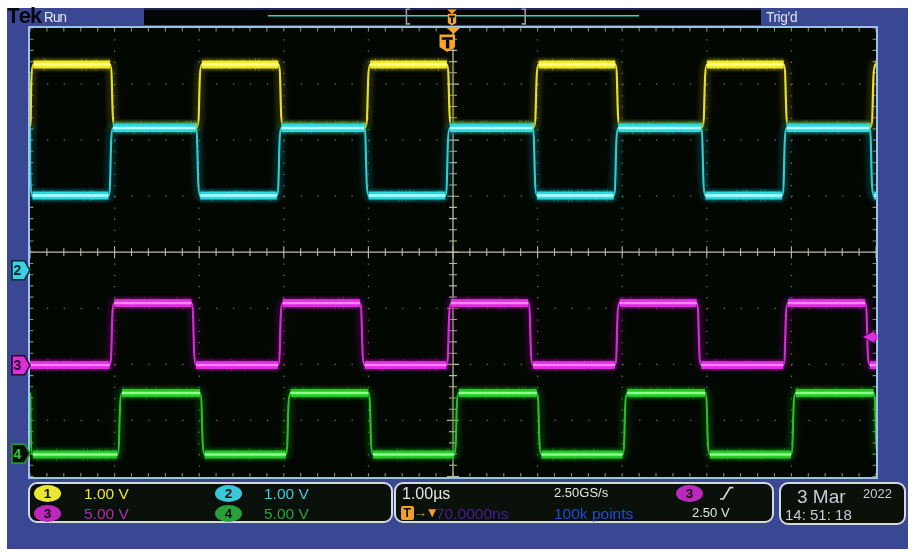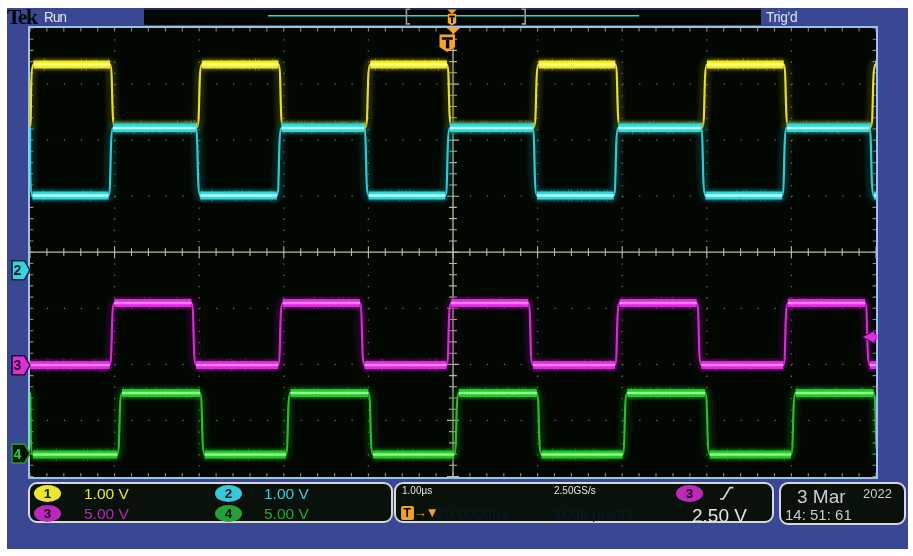--- a/index.html
+++ b/index.html
@@ -3,21 +3,21 @@
 *{margin:0;padding:0;box-sizing:border-box}
 body{width:913px;height:556px;background:#ffffff;font-family:"Liberation Sans",sans-serif;position:relative;overflow:hidden}
 #panel{position:absolute;left:7px;top:8px;width:901px;height:541px;background:#3a4894}
 .abs{position:absolute}
 .txt{position:absolute;white-space:nowrap}
 .box{position:absolute;background:#0a100a;border:2px solid #d4d8e0;border-radius:9px}
 .badge{position:absolute;width:27px;height:17px;border-radius:50%;text-align:center;font-size:13.5px;font-weight:bold;line-height:17px;color:#101010}
 </style></head><body>
 <div id="panel"></div>
 
-<div class="txt" style="left:7px;top:5px;font-family:Liberation Serif, serif;font-weight:bold;font-size:21.5px;color:#06060e;letter-spacing:-1.5px">Tek</div>
+<div class="txt" style="left:7px;top:5px;font-family:Liberation Mono, monospace;font-weight:bold;font-size:21.5px;color:#06060e;letter-spacing:-1.5px">Tek</div>
 <div class="txt" style="left:44px;top:8.5px;font-size:14.5px;color:#e8e8f0;letter-spacing:-0.8px;transform:scaleX(0.92);transform-origin:0 0">Run</div>
 <div class="abs" style="left:144px;top:8px;width:617px;height:2px;background:#20285e"></div>
 <div class="abs" style="left:144px;top:10px;width:617px;height:15px;background:#030703"></div>
 <div class="txt" style="left:766px;top:8.5px;font-size:14.5px;color:#dee2ea;letter-spacing:-0.5px;transform:scaleX(0.95);transform-origin:0 0">Trig’d</div>
 
 <div class="abs" style="left:28px;top:25.5px;width:850px;height:453.5px;background:#9cc0ee"></div>
 <div class="abs" style="left:30px;top:27.5px;width:846px;height:449.5px;background:#020702"></div>
 <svg class="abs" style="left:0;top:0" width="913" height="556" viewBox="0 0 913 556">
 <defs>
 <filter id="b2" x="-20%" y="-20%" width="140%" height="140%">
@@ -88,27 +88,27 @@
 <div class="box" style="left:394px;top:482px;width:380px;height:41px"></div>
 <div class="box" style="left:779px;top:482px;width:127px;height:43px"></div>
 <div class="badge" style="left:34px;top:484.5px;background:#e8e832">1</div>
 <div class="txt" style="left:84px;top:485px;font-size:15.5px;color:#e8e832">1.00 V</div>
 <div class="badge" style="left:215px;top:484.5px;background:#38c8da">2</div>
 <div class="txt" style="left:264px;top:485px;font-size:15.5px;color:#38d0da">1.00 V</div>
 <div class="badge" style="left:34px;top:504.5px;background:#bc28bc">3</div>
 <div class="txt" style="left:84px;top:505px;font-size:15.5px;color:#b12cb1">5.00 V</div>
 <div class="badge" style="left:215px;top:504.5px;background:#28a038">4</div>
 <div class="txt" style="left:264px;top:505px;font-size:15.5px;color:#2ba23a">5.00 V</div>
-<div class="txt" style="left:402px;top:485px;font-size:10px;color:#e4e4e4">1.00µs</div>
-<div class="txt" style="left:554px;top:485px;font-size:10px;color:#e4e4e4">2.50GS/s</div>
+<div class="txt" style="left:402px;top:485px;font-size:16px;color:#e4e4e4">1.00µs</div>
+<div class="txt" style="left:554px;top:485px;font-size:13px;color:#e4e4e4">2.50GS/s</div>
 <div class="badge" style="left:676px;top:485px;background:#bc28bc">3</div>
 <svg class="abs" style="left:719px;top:485px" width="16" height="16" viewBox="0 0 16 16">
     <path d="M1 14 h3.2 L11 2.6 h3.4" stroke="#d8d8d8" stroke-width="1.7" fill="none"></path>
   </svg>
-<div class="txt" style="left:554px;top:505px;font-size:15.5px;color:#0f172a">100k points</div>
-<div class="txt" style="left:692px;top:505px;font-size:19px;color:#e4e4e4">2.50 V</div>
+<div class="txt" style="left:554px;top:505px;font-size:15.5px;color:#1d4ed8">100k points</div>
+<div class="txt" style="left:692px;top:505px;font-size:13px;color:#e4e4e4">2.50 V</div>
 <div class="abs" style="left:401px;top:505.5px;width:13px;height:14px;background:#f0a028;border-radius:2px"></div>
 <div class="txt" style="left:403.4px;top:505.5px;font-size:12px;font-weight:bold;color:#100800">T</div>
 <div class="txt" style="left:413.5px;top:504.5px;font-size:13.5px;color:#f0a028;letter-spacing:-1.5px">→▼</div>
-<div class="txt" style="left:436px;top:505px;font-size:15.5px;color:#0f172a">70.0000ns</div>
+<div class="txt" style="left:436px;top:505px;font-size:15.5px;color:#4c1d95">70.0000ns</div>
 <div class="txt" style="left:797px;top:486px;font-size:19px;color:#c8ccd4">3 Mar</div>
 <div class="txt" style="left:863px;top:486px;font-size:13px;color:#c8ccd4">2022</div>
-<div class="txt" style="left:785px;top:506px;font-size:15px;color:#c8ccd4">14: 51: 61</div>
+<div class="txt" style="left:785px;top:506px;font-size:15px;color:#c8ccd4">14: 51: 18</div>
 
 </body></html>

